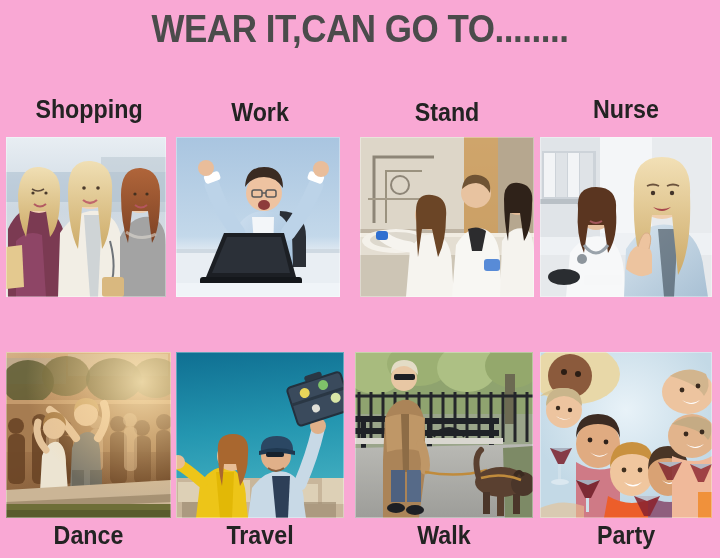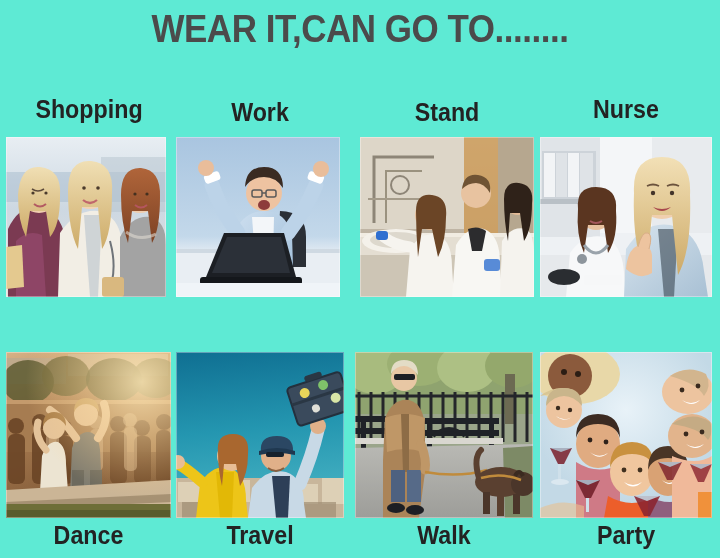--- a/index.html
+++ b/index.html
@@ -3,21 +3,21 @@
 <meta charset="utf-8">
 <style>
   html,body{margin:0;padding:0;}
   body{
     width:720px;height:558px;
     background:#ffffff;
     font-family:"Liberation Sans", sans-serif;
     overflow:hidden;
     position:relative;
   }
-  .page{position:relative;width:720px;height:558px;background:#5eead4;}
+  .page{position:relative;width:720px;height:558px;background:#f9a8d4;}
 
   
   .title{
     position:absolute;left:0;top:0;width:720px;height:58px;
     display:flex;align-items:center;justify-content:center;
     font-size:38px;font-weight:700;letter-spacing:-0.5px;
     color:#4b4b4b;
     font-family:"Liberation Sans", sans-serif;
     transform:scaleX(0.92);
     white-space:nowrap;

